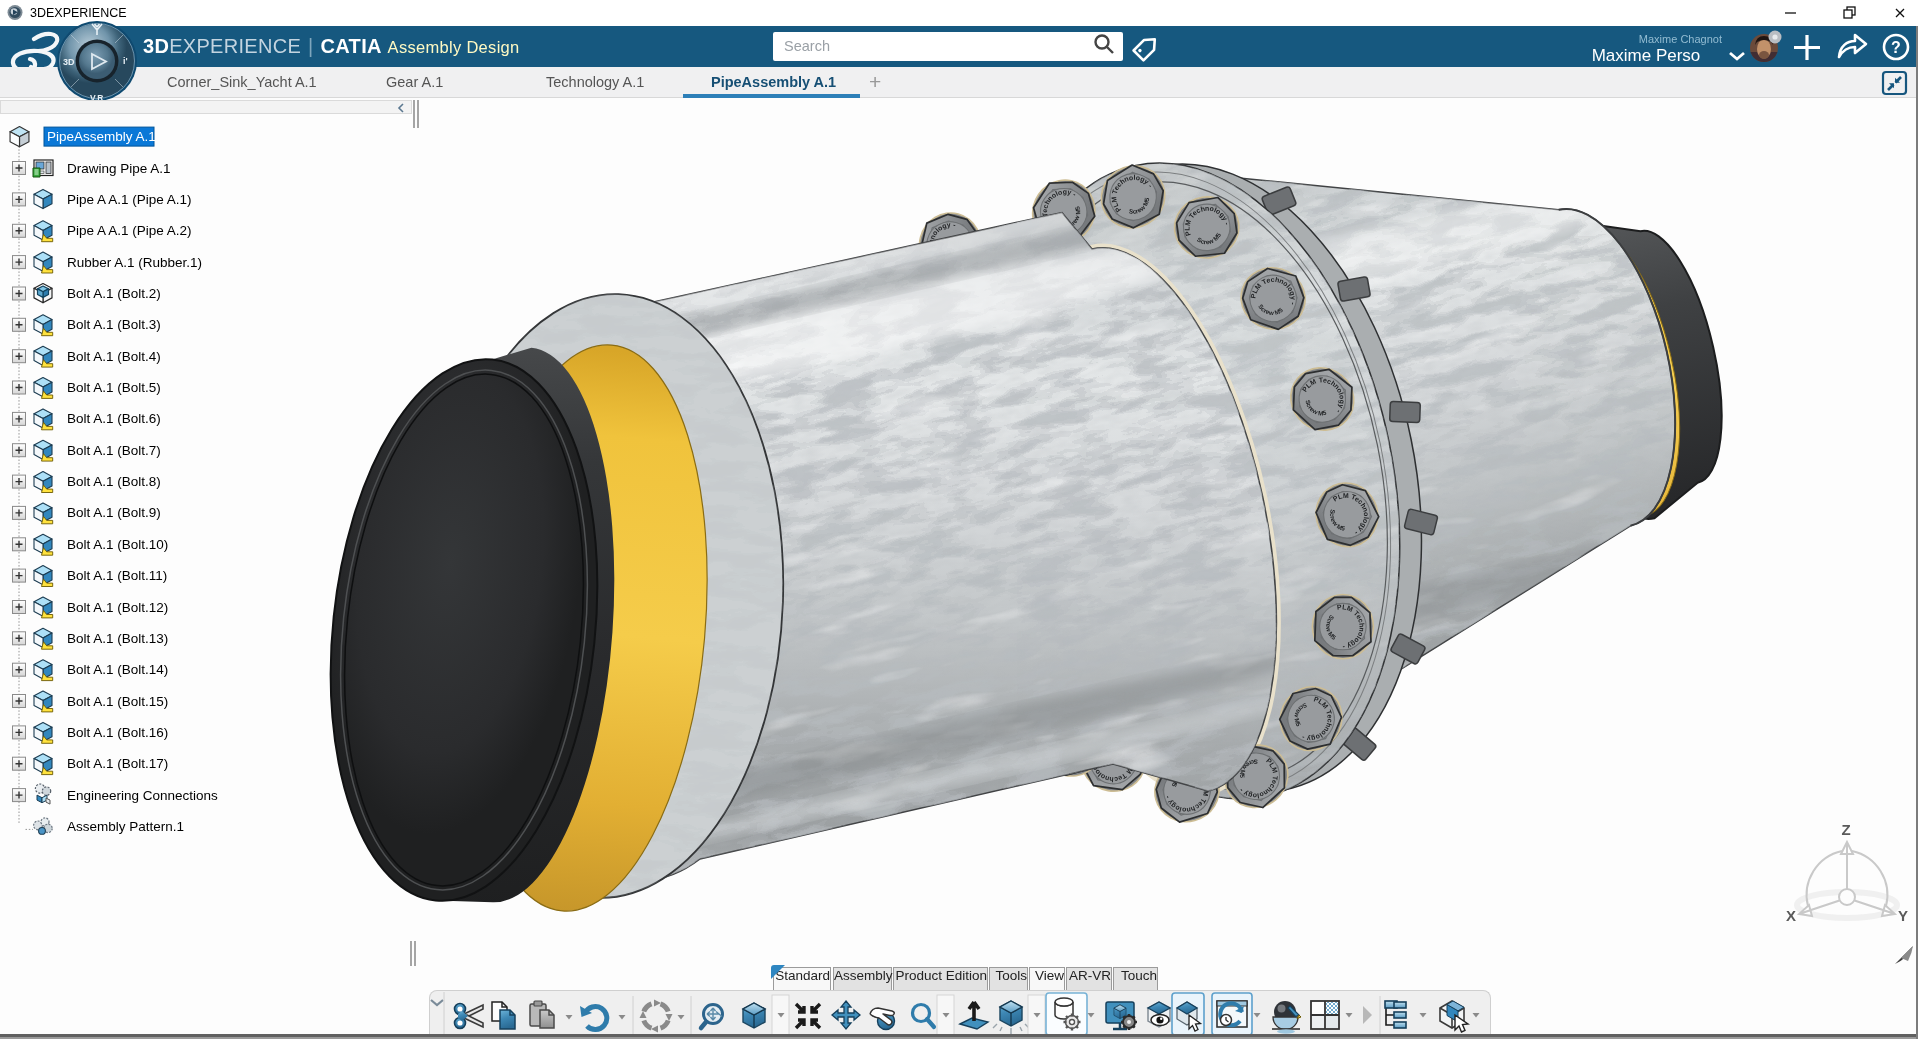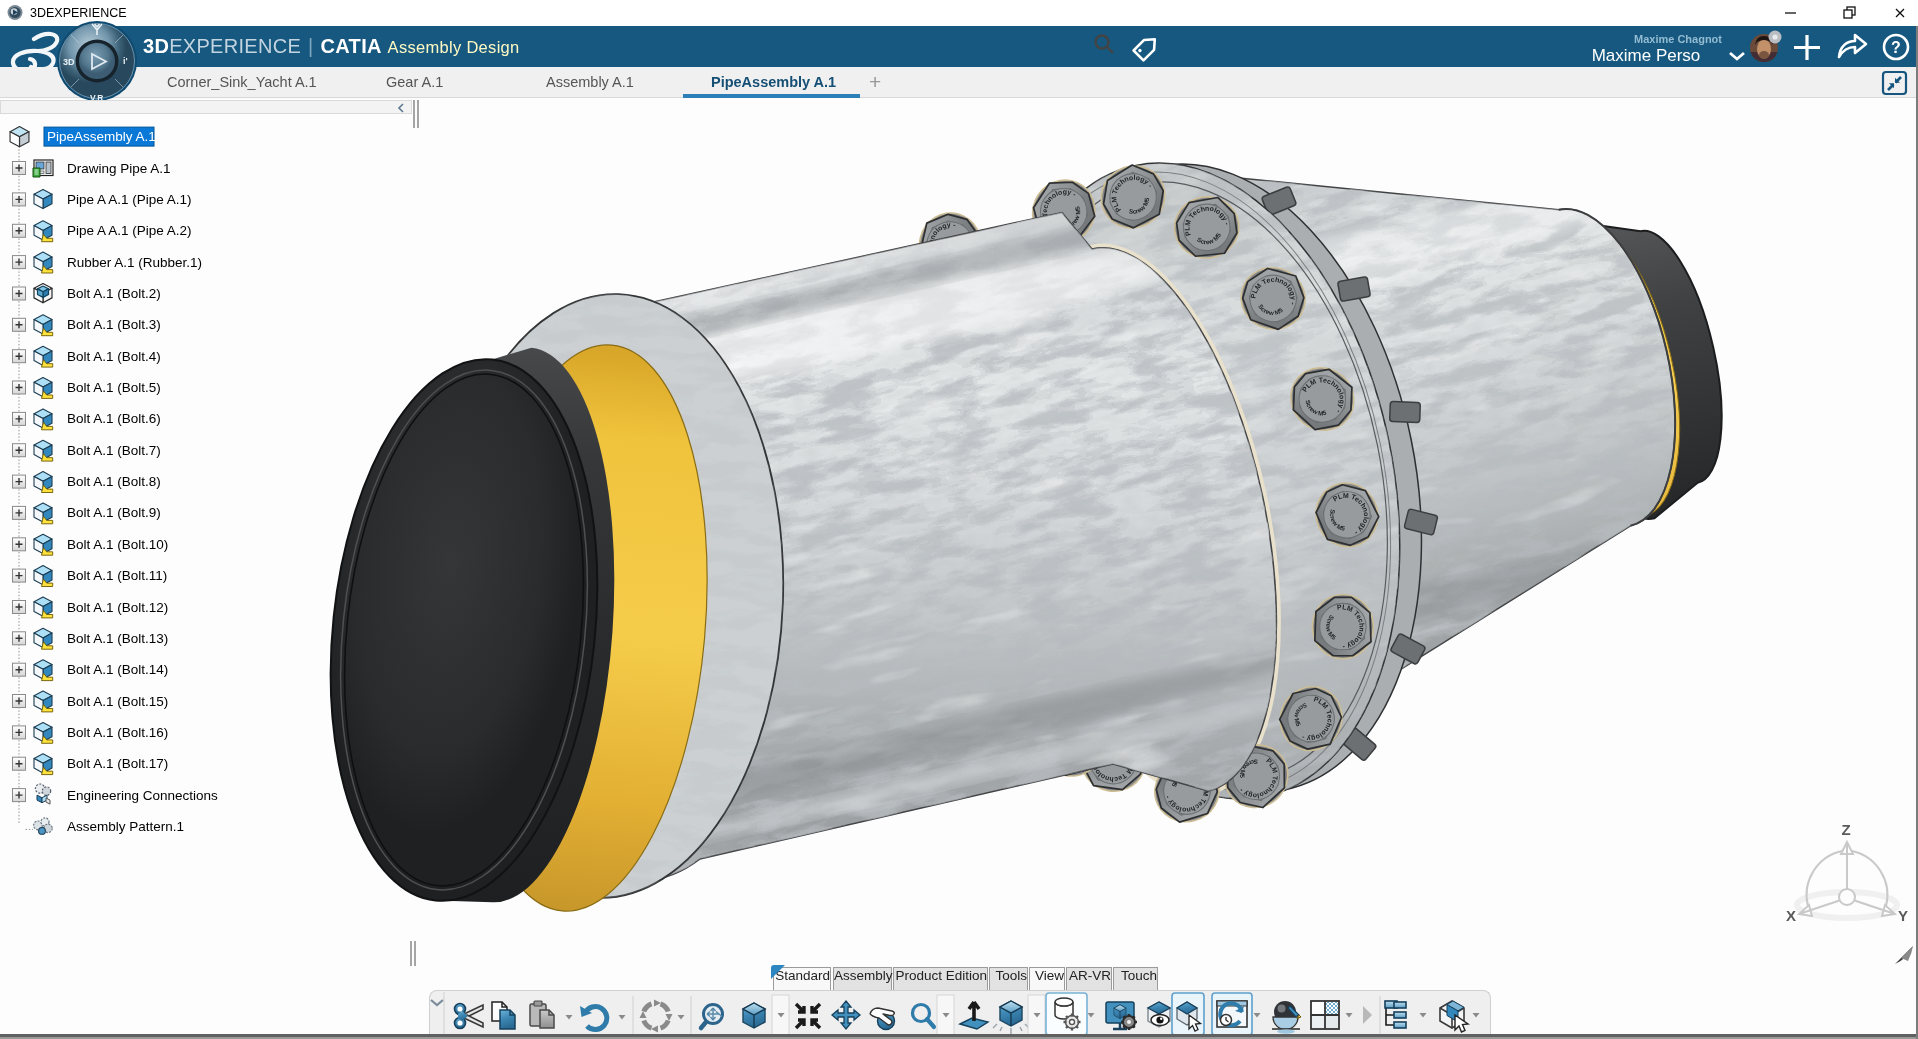--- a/index.html
+++ b/index.html
@@ -9,21 +9,21 @@
 #titlebar { position:absolute; left:0; top:0; width:1625px; height:26px; background:#ffffff; }
 #titlebar .appname { position:absolute; left:30px; top:6px; font-size:12.5px; color:#000; }
 
 #bluebar { position:absolute; left:0; top:26px; width:1918px; height:41px; background:#16587f; }
 #brand { position:absolute; left:143px; top:9px; font-size:20px; color:#c3d4e0; letter-spacing:0.3px;}
 #brand b { color:#ffffff; font-weight:bold; }
 #brand .bsep { color:#7ea6bd; padding:0 7px; font-weight:normal;}
 #brand .app { font-size:16.5px; color:#fef9c3; }
 #searchbox { position:absolute; left:773px; top:6px; width:350px; height:29px; background:#fff; border-radius:2px; }
 #searchbox .ph { position:absolute; left:11px; top:6px; font-size:14.5px; color:#9aa0a6; }
-#uname1 { position:absolute; left:1560px; top:7px; width:162px; text-align:right; font-size:11px; color:#93bcd2;font-weight:bold; }
+#uname1 { position:absolute; left:1560px; top:7px; width:162px; text-align:right; font-size:11px; color:#93bcd2; }
 #uname2 { position:absolute; left:1570px; top:20px; width:152px; text-align:center; font-size:17px; color:#ffffff; }
 
 #tabrow { position:absolute; left:0; top:67px; width:1918px; height:31px; background:#f0f0f1; border-bottom:1px solid #d8d8d8;}
 .dtab { position:absolute; top:7px; font-size:14.5px; color:#555; }
 .dtab.active { color:#164f74; font-weight:bold; }
 #tabunderline { position:absolute; left:683px; top:27px; width:177px; height:4px; background:#2d7fb8; }
 #plusbtn { position:absolute; left:869px; top:3px; font-size:21px; color:#999; font-weight:normal;}
 
 #viewport { position:absolute; left:0; top:98px; width:1918px; height:941px; background:#fdfdfd; }
 
@@ -284,20 +284,23 @@
         <path d="M1785,13 h11"></path>
         <rect x="1847" y="7" width="8" height="8"></rect>
         <rect x="1844" y="10" width="8" height="8" fill="#fff"></rect>
         <path d="M1896,9 l8,8 M1904,9 l-8,8"></path>
       </g>
     </svg>
   </div>
 
   <div id="bluebar">
     <div id="brand"><b>3D</b>EXPERIENCE<span class="bsep">|</span><b>CATIA</b> <span class="app">Assembly Design</span></div>
+    <div id="searchbox">
+        <span class="ph">Search</span>
+      </div>
     <div id="uname1">Maxime Chagnot</div>
     <div id="uname2">Maxime Perso</div>
     <svg width="1918" height="41" style="position:absolute;left:0;top:0">
 
       <g fill="none" stroke="#f4f7f9" stroke-width="4.2" stroke-linecap="round">
         <path d="M34,13 C46,5 59,7 57,15 C55,22 44,25 38,25 C46,26 56,29 53,37 C50,44 38,45 31,41"></path>
         <path d="M38,25 C24,24 12,29 13,37 C14,44 24,47 31,44 C37,41 36,34 30,33"></path>
       </g>
 
       <g transform="translate(1098,13)" stroke="#444" stroke-width="2.4" fill="none">
@@ -334,21 +337,21 @@
       <g transform="translate(1896,21)">
         <circle r="12" fill="none" stroke="#fff" stroke-width="2.6"></circle>
         <text x="0" y="5.5" text-anchor="middle" font-size="16" font-weight="bold" fill="#fff" font-family="Liberation Sans">?</text>
       </g>
     </svg>
   </div>
 
   <div id="tabrow">
     <span class="dtab" style="left:167px">Corner_Sink_Yacht A.1</span>
     <span class="dtab" style="left:386px">Gear A.1</span>
-    <span class="dtab" style="left:546px">Assembly A.1</span>
+    <span class="dtab" style="left:546px">Technology A.1</span>
     <span class="dtab active" style="left:711px">PipeAssembly A.1</span>
     <span id="plusbtn">+</span>
     <div id="tabunderline"></div>
     <svg width="40" height="31" style="position:absolute;left:1875px;top:0">
       <rect x="8" y="5" width="23" height="22" rx="3" fill="none" stroke="#16567e" stroke-width="2.2"></rect>
       <g stroke="#16567e" stroke-width="2.6" fill="#16567e">
         <path d="M26,10 l-5.5,5.5"></path>
           <path d="M20,10.8 v5 h5 z" stroke-width="0"></path>
         <path d="M13,23 l5.5,-5.5"></path>
           <path d="M19,21.2 v-5 h-5 z" stroke-width="0"></path>

